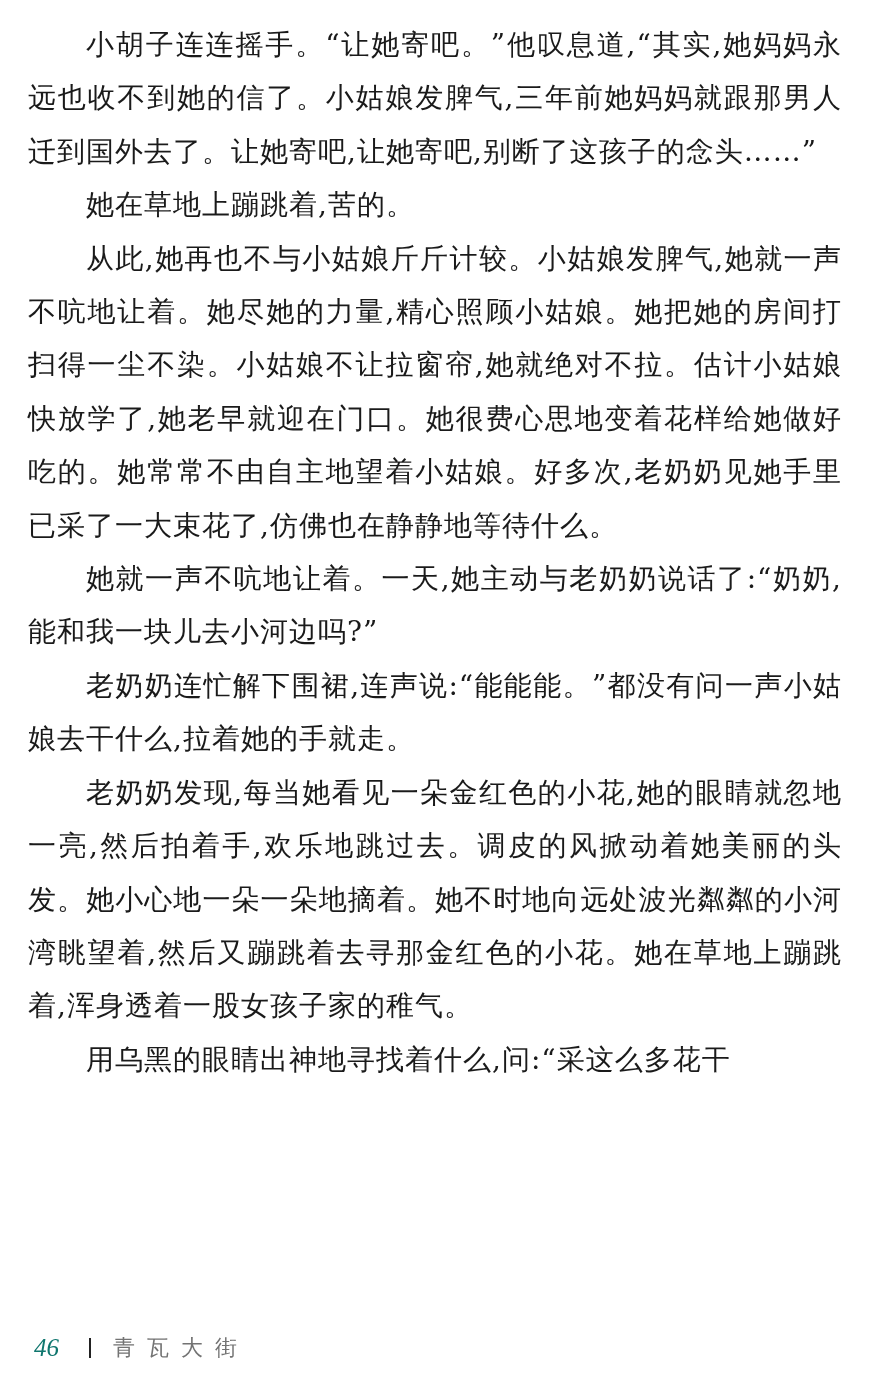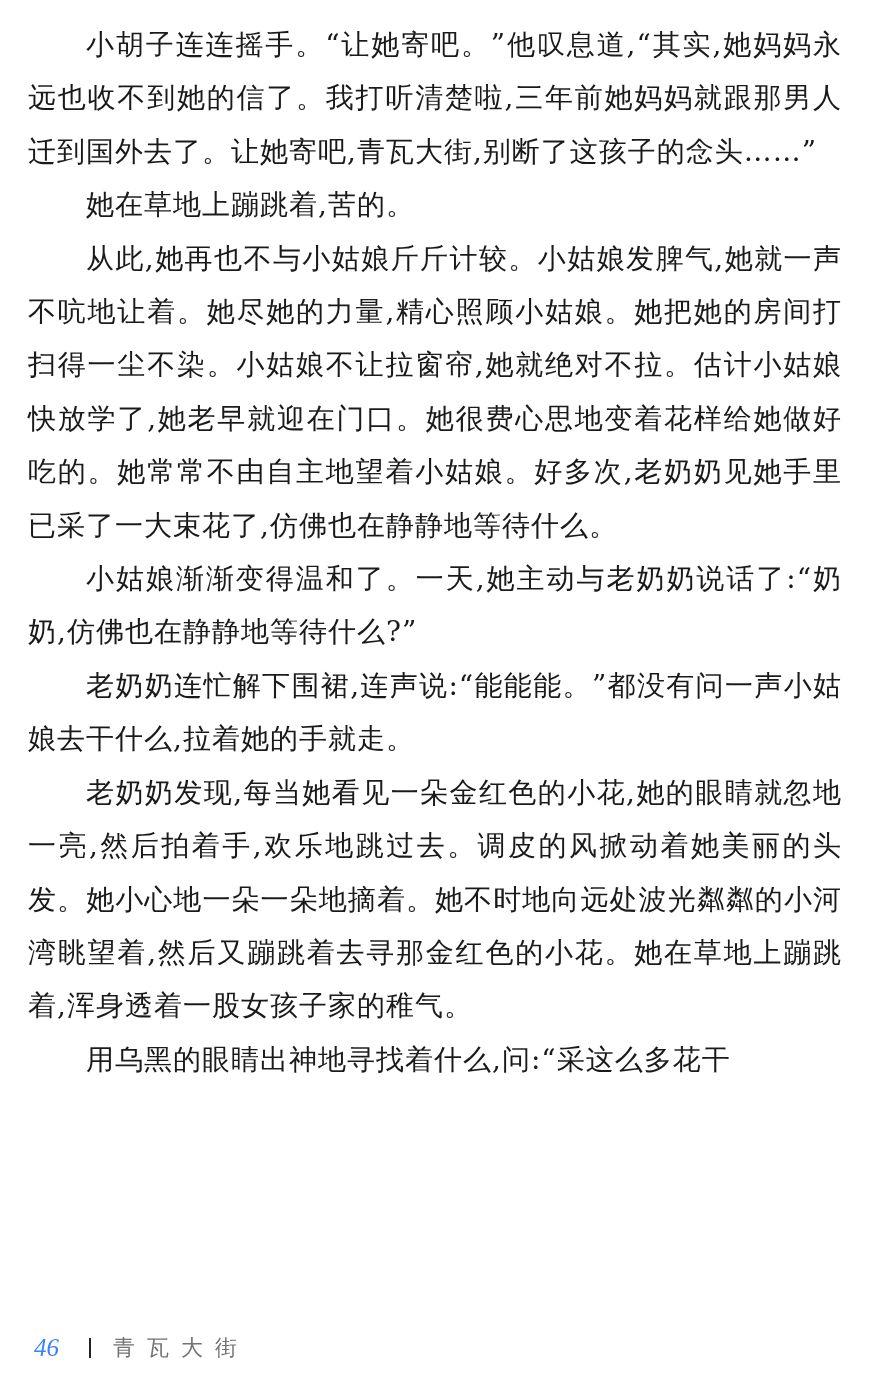--- a/index.html
+++ b/index.html
@@ -3,32 +3,32 @@
 <meta charset="utf-8">
 <style>
   html, body { margin:0; padding:0; background:#ffffff; }
   body { width:872px; height:1391px; position:relative; overflow:hidden;
          font-family:"DejaVu Serif","Liberation Serif",serif; color:#1a1a1a; }
   .page { position:absolute; left:28px; top:18px; width:814px; }
   .para { margin:0; font-size:28px; line-height:53.4px; letter-spacing:1px;
           text-align:justify; text-indent:58px; word-break:break-all; }
   .footer { position:absolute; left:34px; top:1333px; display:flex; align-items:center; }
   .page-num { font-family:"Liberation Serif","DejaVu Serif",serif; font-style:italic;
-              font-size:25px; color:#3b82f6; }
+              font-size:25px; color:#0f766e; }
   .sep { display:inline-block; width:2px; height:20px; background:#222; margin:0 22px 0 30px; }
   .book-title { font-size:22px; letter-spacing:12px; color:#737373; }
 </style>
 </head>
 <body>
 
 <div class="page">
-  <p class="para">小胡子连连摇手。“让她寄吧。”他叹息道,“其实,她妈妈永远也收不到她的信了。我打听清楚啦,三年前她妈妈就跟那男人迁到国外去了。让她寄吧,青瓦大街,别断了这孩子的念头……”</p>
+  <p class="para">小胡子连连摇手。“让她寄吧。”他叹息道,“其实,她妈妈永远也收不到她的信了。小姑娘发脾气,三年前她妈妈就跟那男人迁到国外去了。让她寄吧,让她寄吧,别断了这孩子的念头……”</p>
   <p class="para">她在草地上蹦跳着,苦的。</p>
   <p class="para">从此,她再也不与小姑娘斤斤计较。小姑娘发脾气,她就一声不吭地让着。她尽她的力量,精心照顾小姑娘。她把她的房间打扫得一尘不染。小姑娘不让拉窗帘,她就绝对不拉。估计小姑娘快放学了,她老早就迎在门口。她很费心思地变着花样给她做好吃的。她常常不由自主地望着小姑娘。好多次,老奶奶见她手里已采了一大束花了,仿佛也在静静地等待什么。</p>
-  <p class="para">小姑娘渐渐变得温和了。一天,她主动与老奶奶说话了:“奶奶,仿佛也在静静地等待什么?”</p>
+  <p class="para">她就一声不吭地让着。一天,她主动与老奶奶说话了:“奶奶,能和我一块儿去小河边吗?”</p>
   <p class="para">老奶奶连忙解下围裙,连声说:“能能能。”都没有问一声小姑娘去干什么,拉着她的手就走。</p>
   <p class="para">老奶奶发现,每当她看见一朵金红色的小花,她的眼睛就忽地一亮,然后拍着手,欢乐地跳过去。调皮的风掀动着她美丽的头发。她小心地一朵一朵地摘着。她不时地向远处波光粼粼的小河湾眺望着,然后又蹦跳着去寻那金红色的小花。她在草地上蹦跳着,浑身透着一股女孩子家的稚气。</p>
   <p class="para">用乌黑的眼睛出神地寻找着什么,问:“采这么多花干</p>
 </div>
 
 <div class="footer">
   <span class="page-num">46</span>
   <span class="sep"></span>
   <span class="book-title">青瓦大街</span>
 </div>

